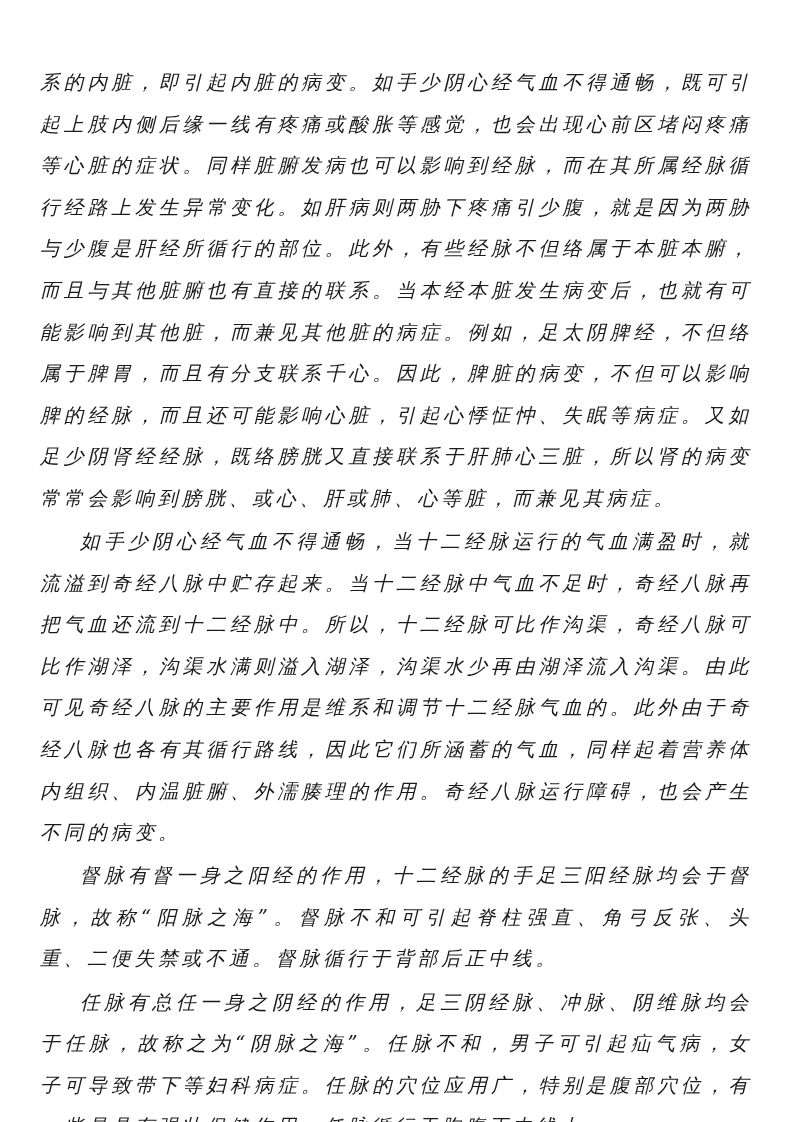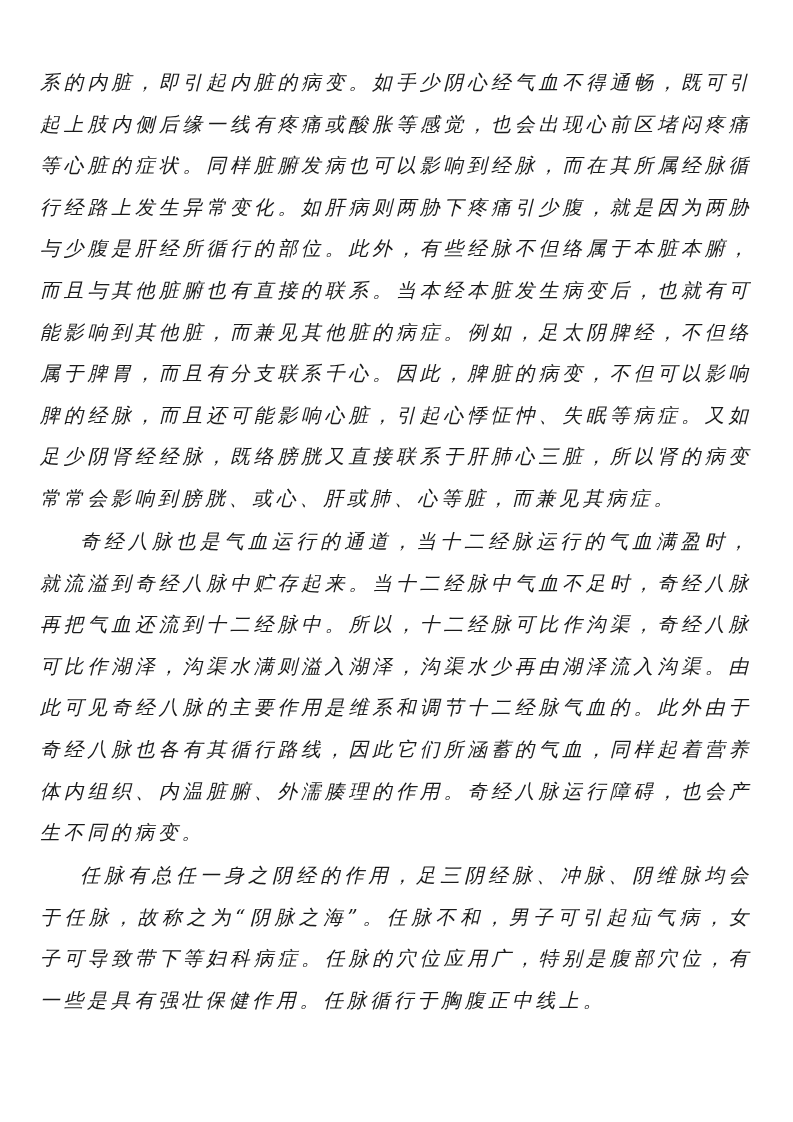--- a/index.html
+++ b/index.html
@@ -32,16 +32,17 @@
       font-style: italic;
     }
     .para.indent2 { text-indent: 40px; }
     .para.noindent { text-indent: 0; }
   </style>
 </head>
 <body>
 
 <div class="page">
   <p class="para noindent">系的内脏，即引起内脏的病变。如手少阴心经气血不得通畅，既可引起上肢内侧后缘一线有疼痛或酸胀等感觉，也会出现心前区堵闷疼痛等心脏的症状。同样脏腑发病也可以影响到经脉，而在其所属经脉循行经路上发生异常变化。如肝病则两胁下疼痛引少腹，就是因为两胁与少腹是肝经所循行的部位。此外，有些经脉不但络属于本脏本腑，而且与其他脏腑也有直接的联系。当本经本脏发生病变后，也就有可能影响到其他脏，而兼见其他脏的病症。例如，足太阴脾经，不但络属于脾胃，而且有分支联系千心。因此，脾脏的病变，不但可以影响脾的经脉，而且还可能影响心脏，引起心悸怔忡、失眠等病症。又如足少阴肾经经脉，既络膀胱又直接联系于肝肺心三脏，所以肾的病变常常会影响到膀胱、或心、肝或肺、心等脏，而兼见其病症。</p>
-  <p class="para indent2">奇经八脉也是气血运行的通道，当十二经脉运行的气血满盈时，就流溢到奇经八脉中贮存起来。当十二经脉中气血不足时，奇经八脉再把气血还流到十二经脉中。所以，十二经脉可比作沟渠，奇经八脉可比作湖泽，沟渠水满则溢入湖泽，沟渠水少再由湖泽流入沟渠。由此可见奇经八脉的主要作用是维系和调节十二经脉气血的。此外由于奇经八脉也各有其循行路线，因此它们所涵蓄的气血，同样起着营养体内组织、内温脏腑、外濡腠理的作用。奇经八脉运行障碍，也会产生不同的病变。</p>
+  <p class="para indent2">如手少阴心经气血不得通畅，当十二经脉运行的气血满盈时，就流溢到奇经八脉中贮存起来。当十二经脉中气血不足时，奇经八脉再把气血还流到十二经脉中。所以，十二经脉可比作沟渠，奇经八脉可比作湖泽，沟渠水满则溢入湖泽，沟渠水少再由湖泽流入沟渠。由此可见奇经八脉的主要作用是维系和调节十二经脉气血的。此外由于奇经八脉也各有其循行路线，因此它们所涵蓄的气血，同样起着营养体内组织、内温脏腑、外濡腠理的作用。奇经八脉运行障碍，也会产生不同的病变。</p>
+  <p class="para indent2">督脉有督一身之阳经的作用，十二经脉的手足三阳经脉均会于督脉，故称“阳脉之海”。督脉不和可引起脊柱强直、角弓反张、头重、二便失禁或不通。督脉循行于背部后正中线。</p>
   <p class="para indent2">任脉有总任一身之阴经的作用，足三阴经脉、冲脉、阴维脉均会于任脉，故称之为“阴脉之海”。任脉不和，男子可引起疝气病，女子可导致带下等妇科病症。任脉的穴位应用广，特别是腹部穴位，有一些是具有强壮保健作用。任脉循行于胸腹正中线上。</p>
 
 </div>
 
 </body></html>

